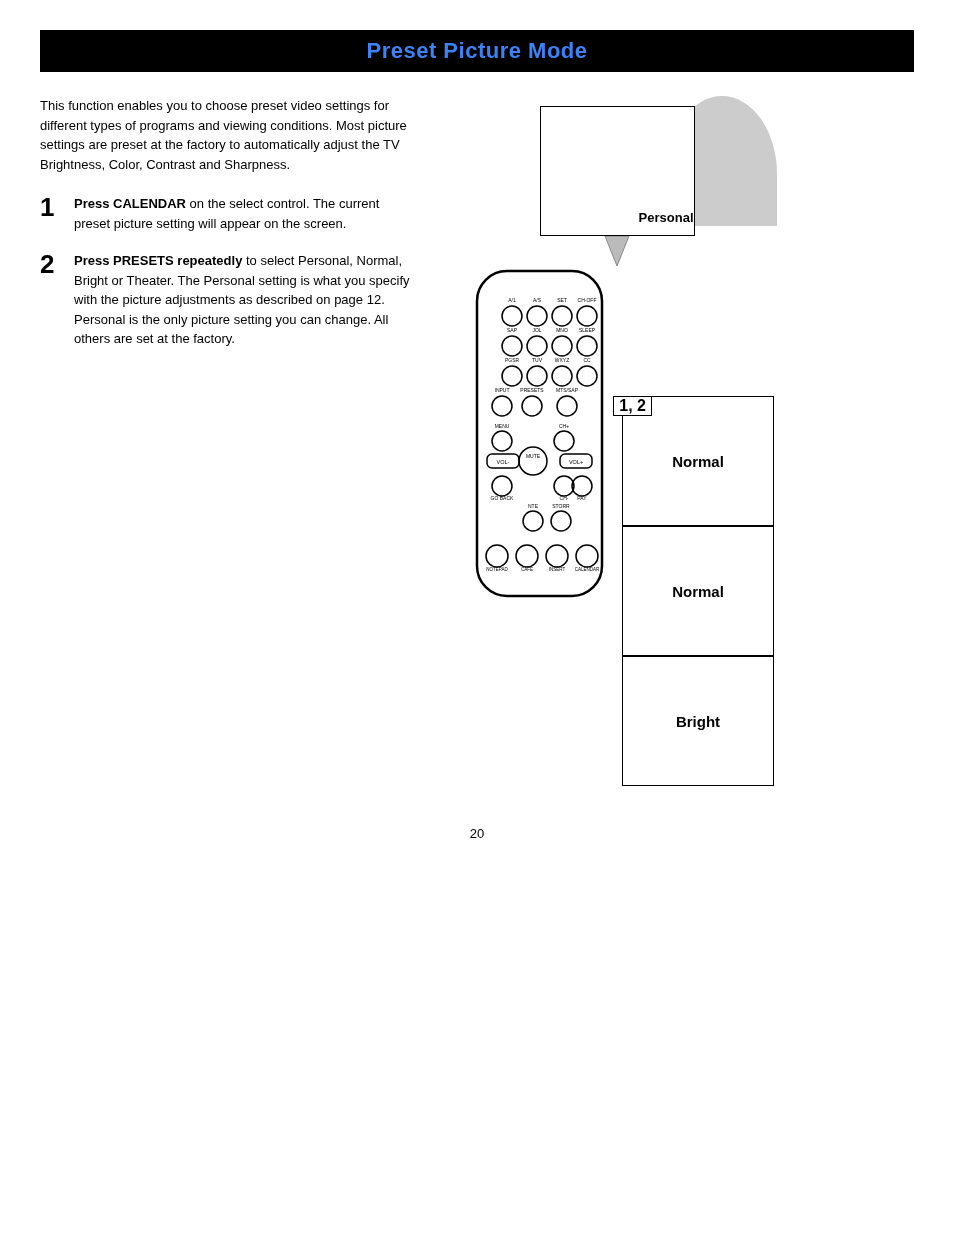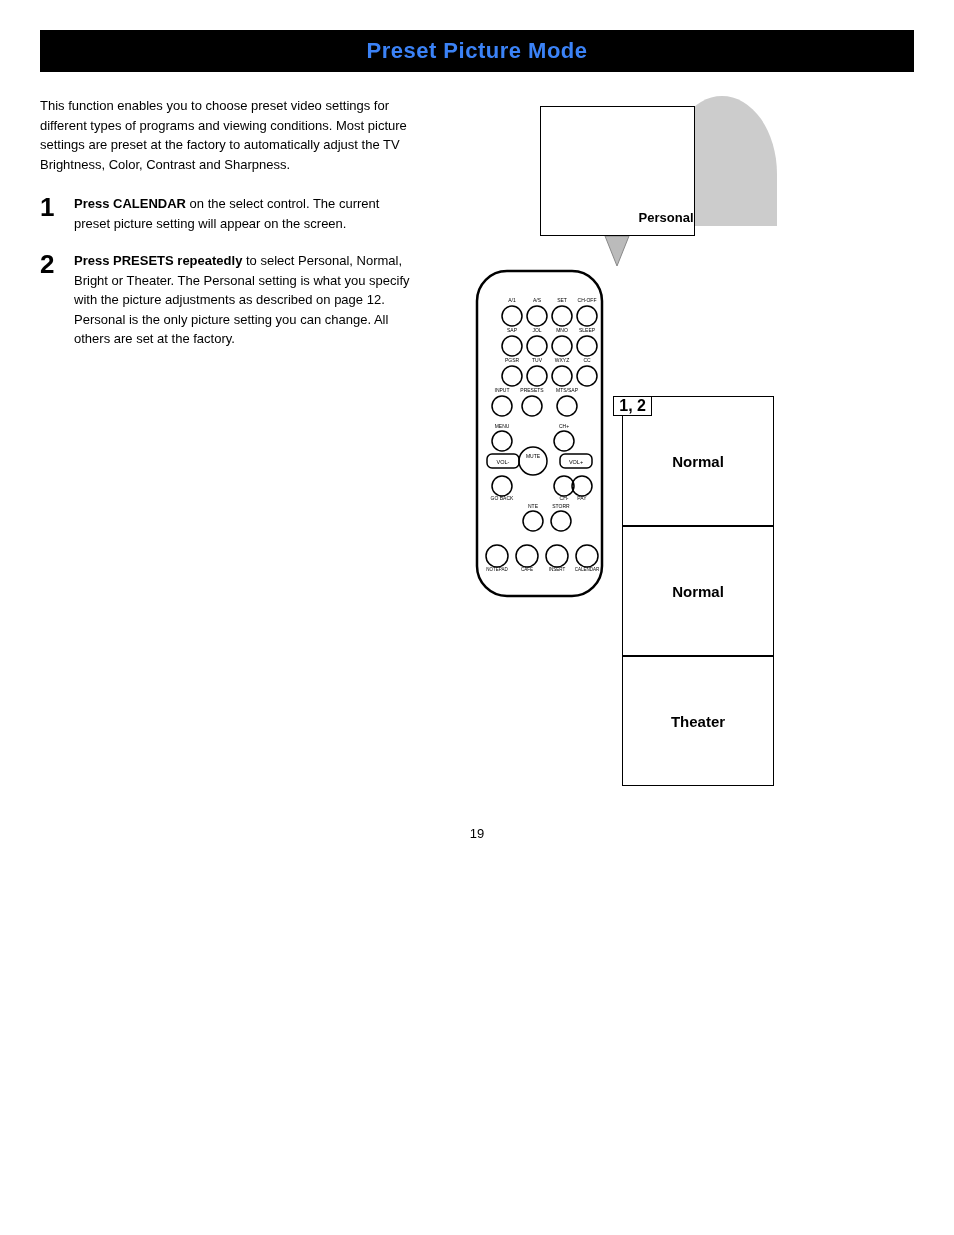--- a/index.html
+++ b/index.html
@@ -290,26 +290,26 @@
             </div>
 
             <div class="mode-boxes">
               <div class="mode-box">
                 <span>Normal</span>
               </div>
               <div class="mode-box">
                 <span>Normal</span>
               </div>
               <div class="mode-box">
-                <span>Theater</span>
+                <span>Bright</span>
               </div>
             </div>
 
           </div>
         </div>
       </div>
     </div>
 
   </div>
 
-  <div class="page-number">19</div>
+  <div class="page-number">20</div>
 
 </div>
 
 </body></html>

